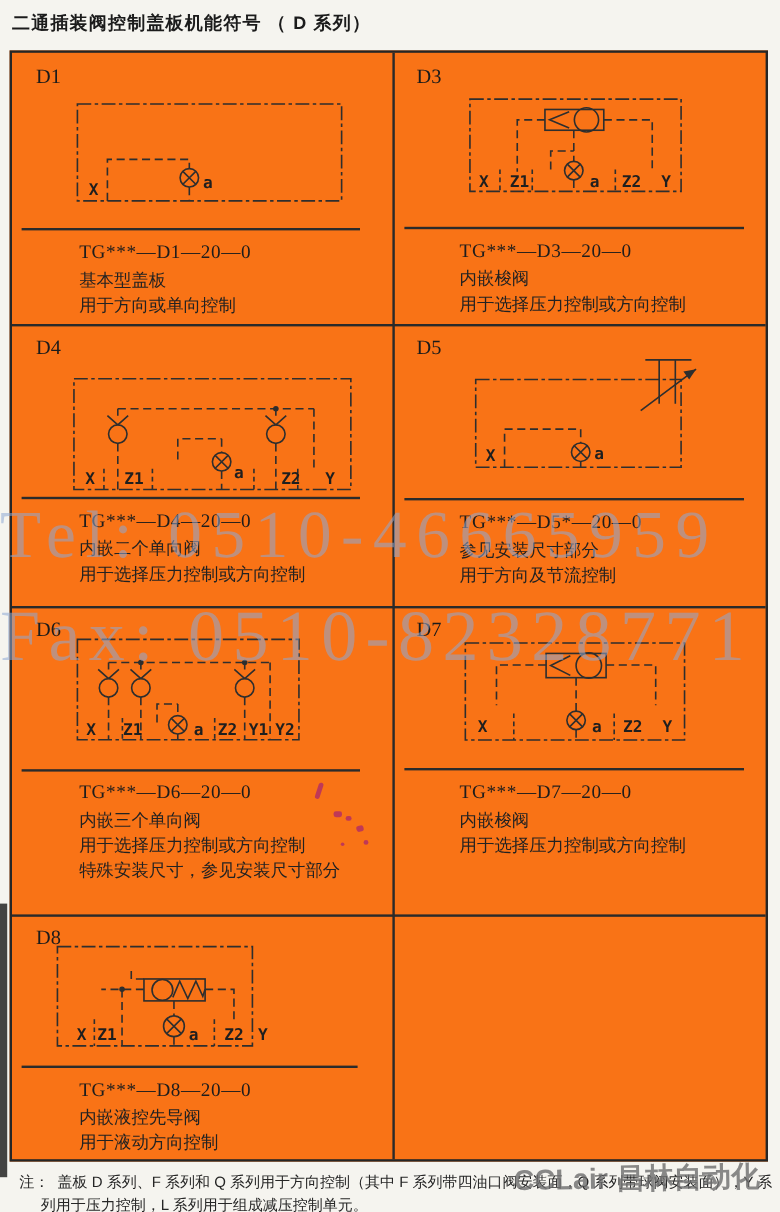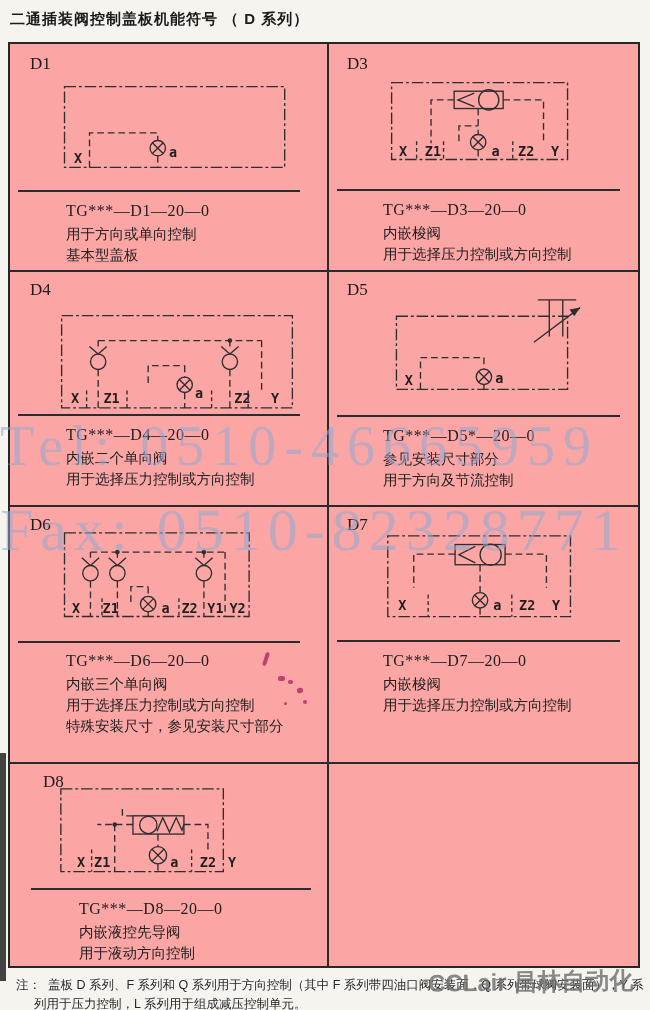--- a/index.html
+++ b/index.html
@@ -1,21 +1,21 @@
 <!DOCTYPE html>
 <html><head>
 <meta charset="utf-8">
 <style>
   html,body{margin:0;padding:0;}
   .page{position:relative;width:650px;height:1010px;background:#f5f4ef;overflow:hidden;
         font-family:"Liberation Sans",sans-serif;color:#222;}
   .title{position:absolute;left:10px;top:10px;font-size:15px;font-weight:bold;
          letter-spacing:1px;color:#1b1b1b;}
   .table{position:absolute;left:8px;top:42px;width:632px;height:926px;
-         border:2px solid #262626;background:#fca5a5;box-sizing:border-box;}
+         border:2px solid #262626;background:#f97316;box-sizing:border-box;}
   .hline{position:absolute;left:0;width:100%;height:2px;background:#2a2a2a;}
   .vline{position:absolute;top:0;left:317px;width:2px;height:100%;background:#2a2a2a;}
   .cell{position:absolute;box-sizing:border-box;}
   .cell-id{position:absolute;left:20px;top:10px;font-family:"Liberation Serif",serif;
            font-size:17px;color:#1b1b1b;}
   svg.diagram{position:absolute;}
   .ln{stroke:#2e2e2e;stroke-width:1.4;fill:none;}
   .dashdot{stroke-dasharray:12 3 3 3;}
   .dash{stroke-dasharray:7 4;}
   .sepdash{stroke-dasharray:4 3;}
@@ -63,22 +63,22 @@
           <circle cx="110" cy="73" r="8"></circle>
           <path d="M104.4,67.4 L115.6,78.6 M115.6,67.4 L104.4,78.6"></path>
           <path class="dash" d="M110,81 L110,93"></path>
         </g>
         <text x="27" y="88">X</text>
         <text x="126" y="82">a</text>
       </svg>
       <div class="sep" style="top:146px;width:282px"></div>
       <div class="textblock" style="top:158px">
         <div class="model">TG***—D1—20—0</div>
+        <div class="desc">基本型盖板</div>
         <div class="desc">用于方向或单向控制</div>
-        <div class="desc">基本型盖板</div>
       </div>
     </div>
 
     <div class="cell" style="left:317px;top:0;width:315px;height:226px">
       <div class="cell-id">D3</div>
       <svg class="diagram" style="left:55px;top:28px;width:250px" viewBox="0 0 260 120">
         <g class="ln">
           <rect class="dashdot" x="10" y="11" width="183" height="80"></rect>
           <rect x="75" y="20" width="51" height="18"></rect>
           <path d="M96,22 L79,29 L96,36"></path>
@@ -224,21 +224,21 @@
         <text x="181" y="80">Y</text>
       </svg>
       <div class="sep" style="top:135px;width:283px;left:10px"></div>
       <div class="textblock" style="top:147px">
         <div class="model">TG***—D7—20—0</div>
         <div class="desc">内嵌梭阀</div>
         <div class="desc">用于选择压力控制或方向控制</div>
       </div>
     </div>
 
-    <div class="cell" style="left:13px;top:718px;width:317px;height:206px">
+    <div class="cell" style="left:0;top:718px;width:317px;height:206px">
       <div class="cell-id">D8</div>
       <svg class="diagram" style="left:34px;top:24px;width:250px" viewBox="0 0 260 120">
         <g class="ln">
           <rect class="dashdot" x="4" y="3" width="169" height="86"></rect>
           <rect x="79" y="31" width="53" height="19"></rect>
           <circle cx="95" cy="40.5" r="9"></circle>
           <polyline points="104,47 110,33 117,48 124,33 130,46 132,40"></polyline>
           <path class="dash" d="M79,40 L42,40"></path>
           <circle class="dot" cx="60" cy="40" r="2.4"></circle>
           <path class="dash" d="M60,40 L60,89"></path>

